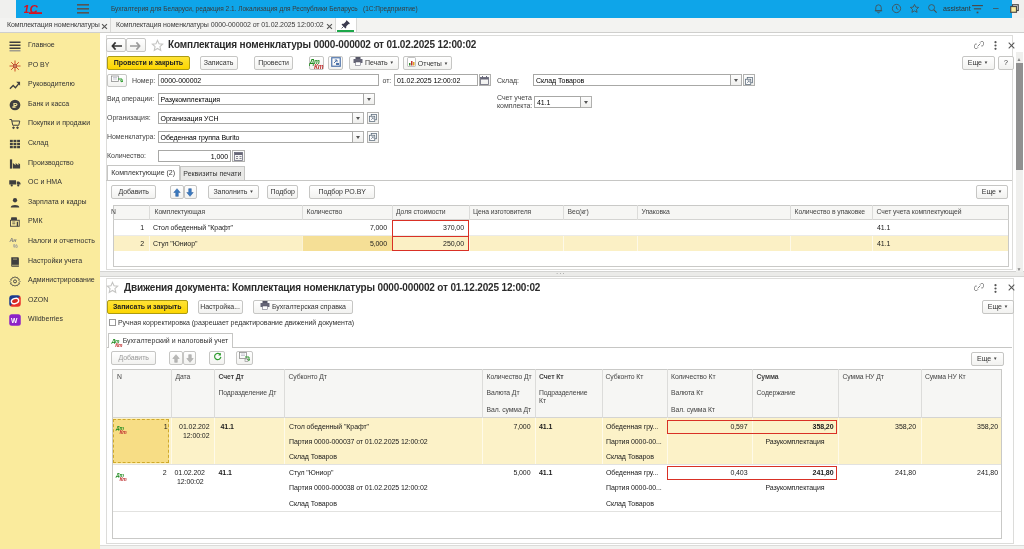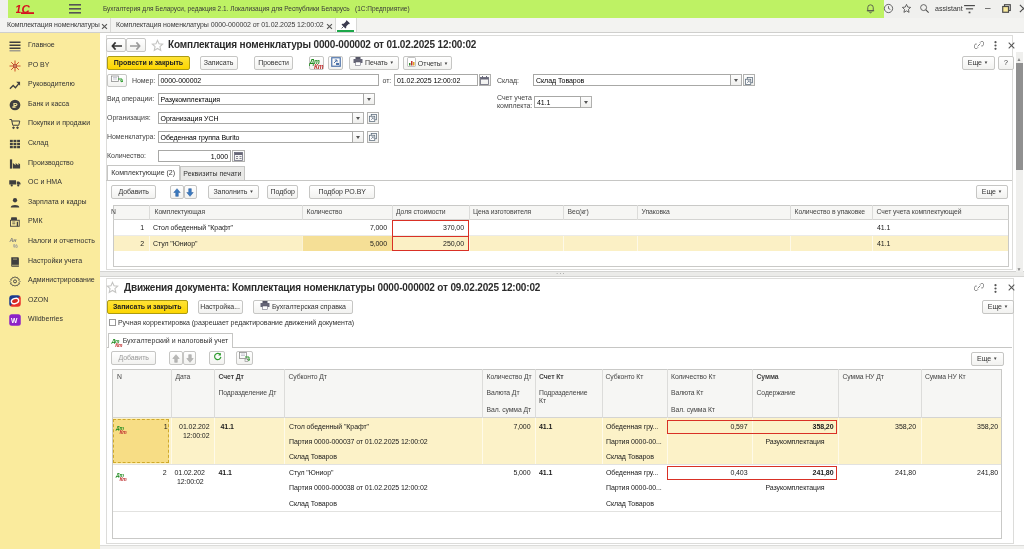--- a/index.html
+++ b/index.html
@@ -1,20 +1,20 @@
 <!DOCTYPE html>
 <html><head>
 <meta charset="utf-8">
 <style>
 * { margin:0; padding:0; box-sizing:border-box; }
 html,body { width:1024px; height:549px; overflow:hidden; font-family:"Liberation Sans", sans-serif; }
 body { position:relative; background:#f0f0ee; }
 .abs { position:absolute; }
 
-#topbar { position:absolute; left:8px; top:0; width:876px; height:18px; background:#bef264; }
+#topbar { position:absolute; left:16px; top:0; width:996px; height:18px; background:#0ea5e9; }
 #topbar .ttl { position:absolute; left:95px; top:5px; font-size:6.5px; color:#3a3a3a; }
 
 #tabbar { position:absolute; left:0; top:18px; width:1024px; height:15px; background:#f3f3f1; border-bottom:1px solid #cfcfcd; }
 .tab { position:absolute; top:0; height:14px; font-size:7px; letter-spacing:-0.1px; color:#3a3a3a; }
 .tabsep { position:absolute; top:0; width:1px; height:14px; background:#d8d8d6; }
 
 #sidebar { position:absolute; left:0; top:33px; width:100px; height:516px; background:#faeb9d; }
 .sbi { position:absolute; left:0; width:100px; height:19px; }
 .sbi .ic { position:absolute; left:9px; top:2px; width:13px; height:13px; }
 .sbi .tx { position:absolute; left:28px; top:5px; font-size:7px; color:#333; white-space:nowrap; }
@@ -403,21 +403,21 @@
   <div class="td" style="left:223px;top:203px;width:60px;text-align:right;">5,000</div>
   <div class="td" style="left:300px;top:203px;width:60px;text-align:right;">250,00</div>
   <div class="td" style="left:773px;top:203px">41.1</div>
   <div class="abs" style="left:287.5px;top:182.5px;width:77px;height:17px;border:1px solid #d93025;z-index:3"></div>
   <div class="abs" style="left:287.5px;top:199px;width:77px;height:14.8px;border:1px solid #d93025;z-index:3"></div>
 </div>
 <div id="panel2">
   <svg class="abs" style="left:2px;top:3px" width="13" height="13" viewBox="0 0 24 24" fill="none" stroke="#c4c4c2" stroke-width="2">
       <path d="M12 2.5 L14.8 8.8 L21.5 9.5 L16.5 14 L18 21 L12 17.5 L6 21 L7.5 14 L2.5 9.5 L9.2 8.8 Z"></path>
     </svg>
-  <div class="abs" style="left:20px;top:3.5px;font-size:10px;letter-spacing:-0.16px;font-weight:bold;color:#2b2b2b;white-space:nowrap">Движения документа: Комплектация номенклатуры 0000-000002 от 09.02.2025 12:00:02</div>
+  <div class="abs" style="left:20px;top:3.5px;font-size:10px;letter-spacing:-0.16px;font-weight:bold;color:#2b2b2b;white-space:nowrap">Движения документа: Комплектация номенклатуры 0000-000002 от 01.12.2025 12:00:02</div>
   <svg class="abs" style="left:870px;top:5px" width="10" height="8" viewBox="0 0 22 16" fill="none" stroke="#666" stroke-width="1.8">
       <path d="M8 11 L14 5 M6 6 a4 4 0 0 0-5 5 a4 4 0 0 0 5 5 l3 -3 M16 10 a4 4 0 0 0 5 -5 a4 4 0 0 0 -5 -5 l-3 3"></path>
     </svg>
   <svg class="abs" style="left:890px;top:6px" width="3" height="9" viewBox="0 0 3 9">
       <circle cx="1.5" cy="1.2" r="1.1" fill="#555"></circle>
       <circle cx="1.5" cy="4.5" r="1.1" fill="#555"></circle>
       <circle cx="1.5" cy="7.8" r="1.1" fill="#555"></circle>
     </svg>
   <svg class="abs" style="left:903.5px;top:5.5px" width="7" height="7" viewBox="0 0 10 10" stroke="#555" stroke-width="1.5">
       <path d="M1 1 L9 9 M9 1 L1 9"></path>

